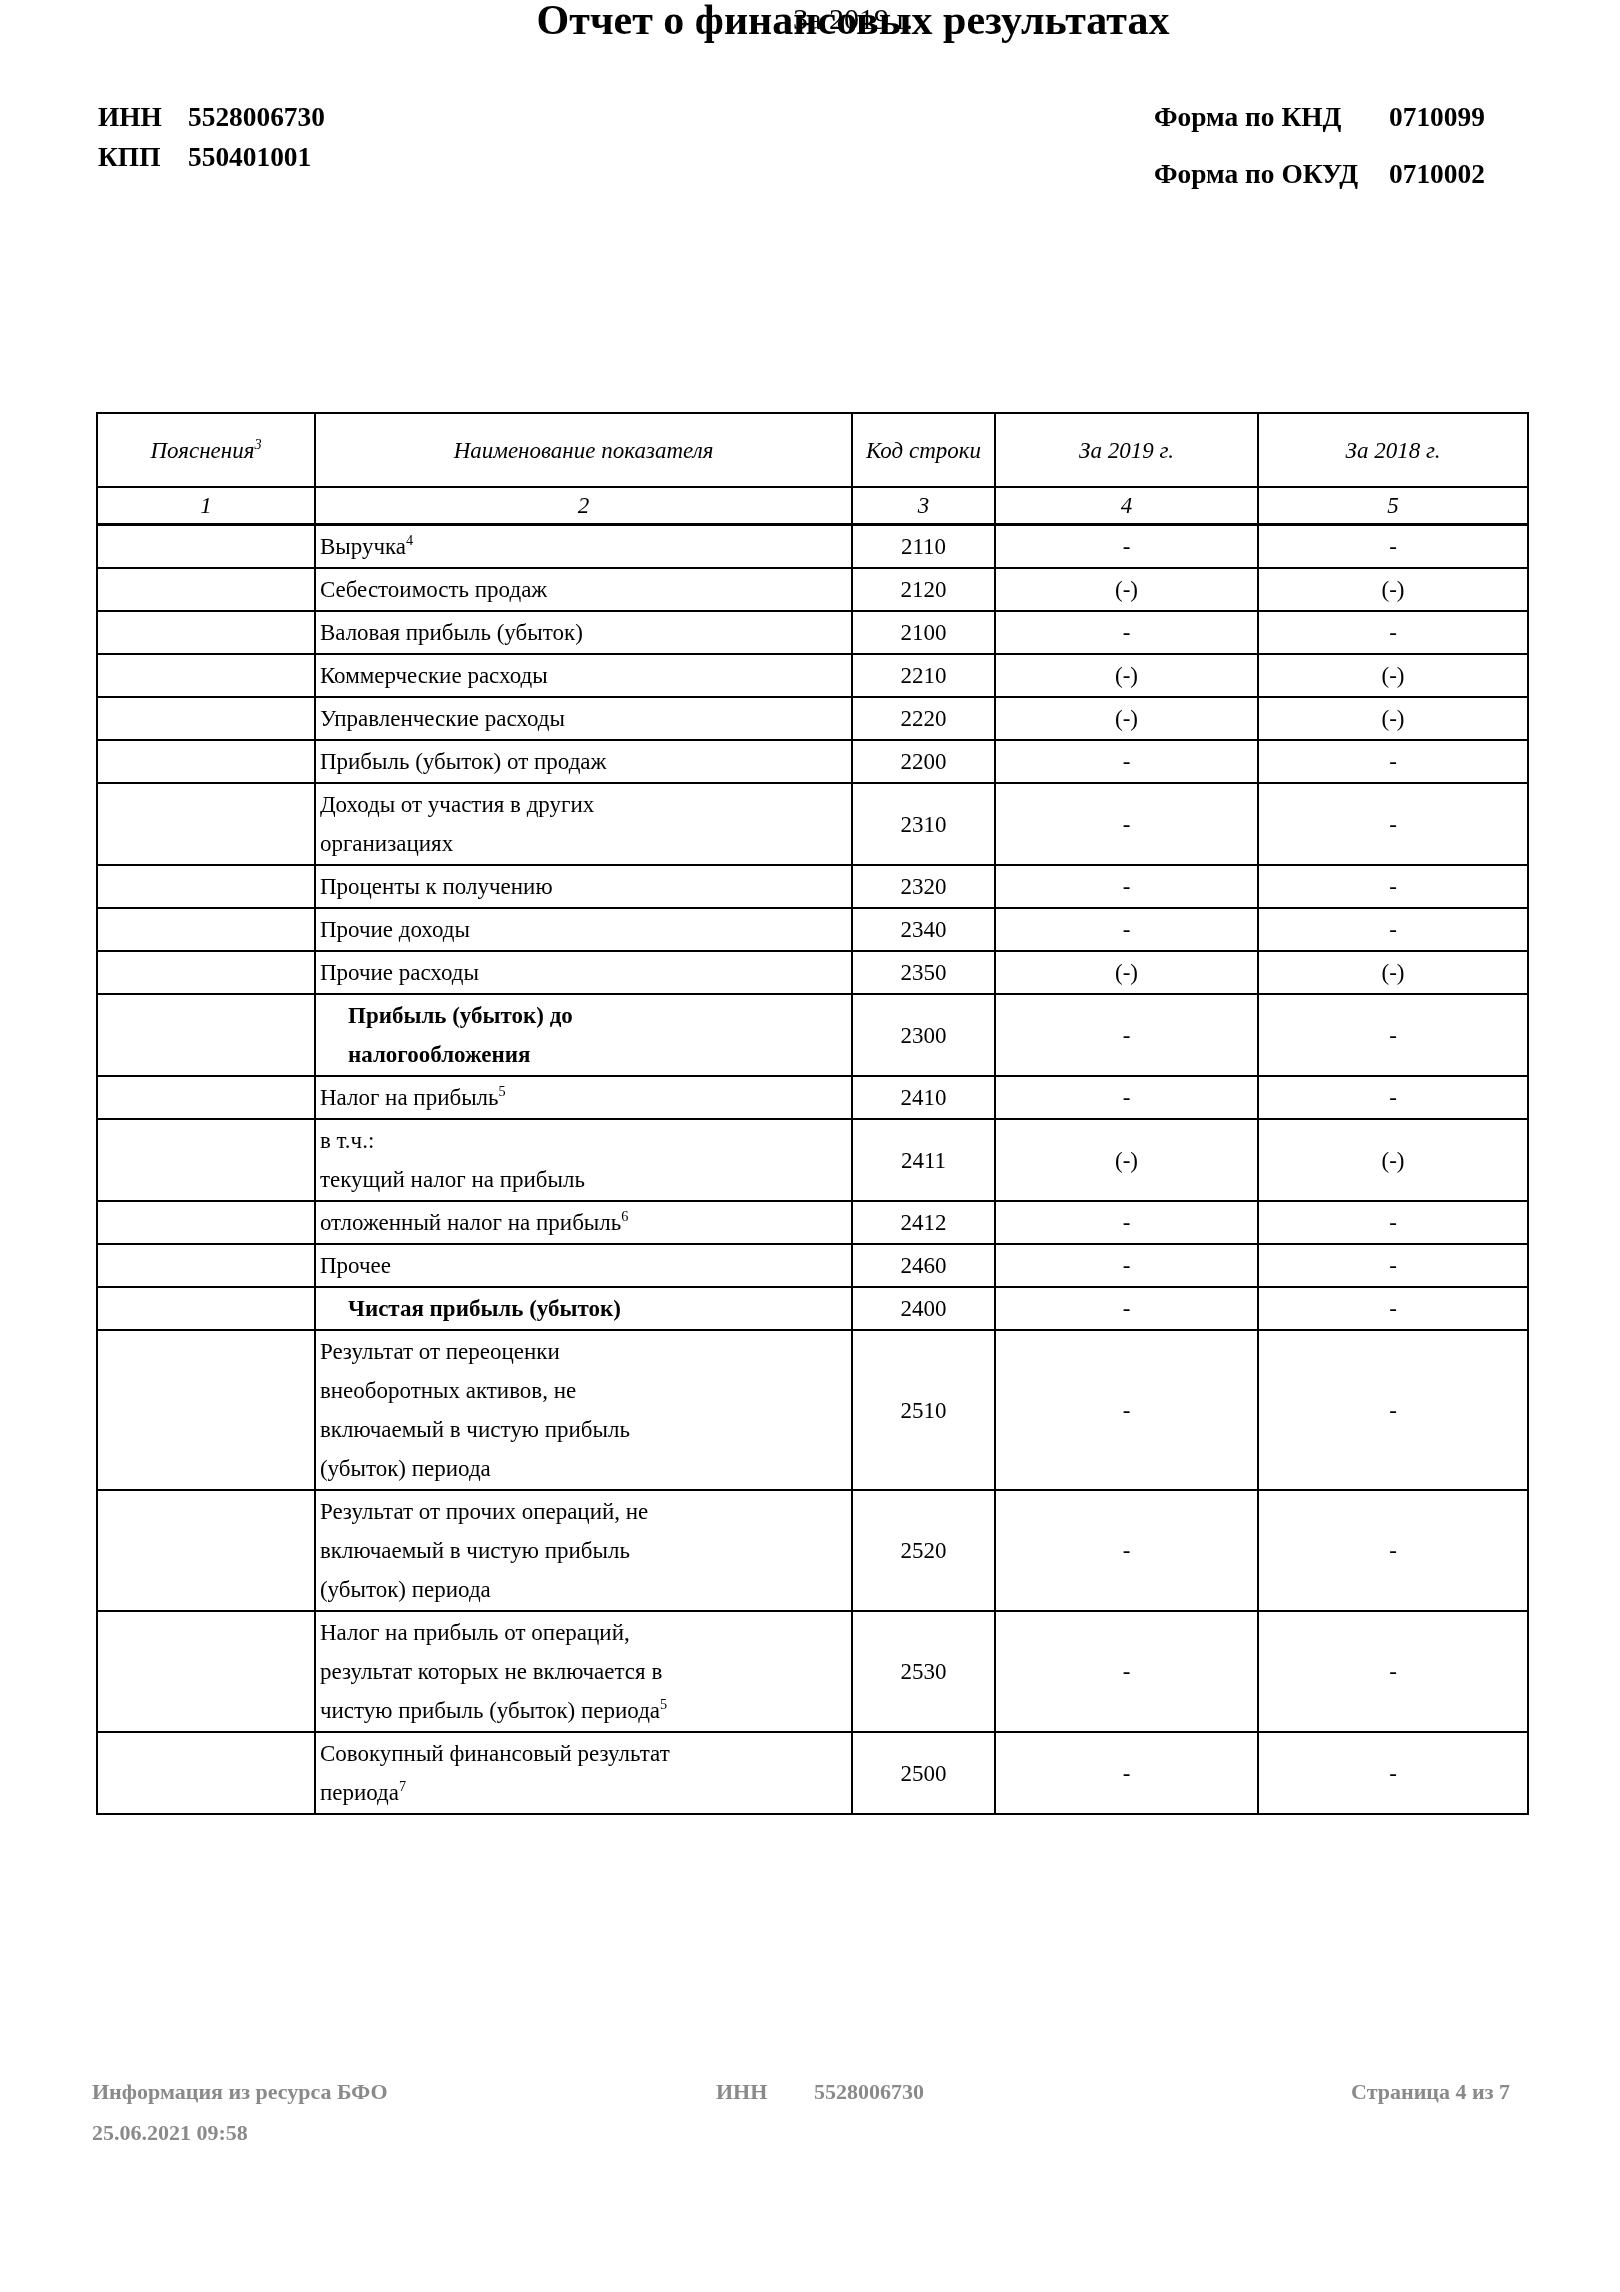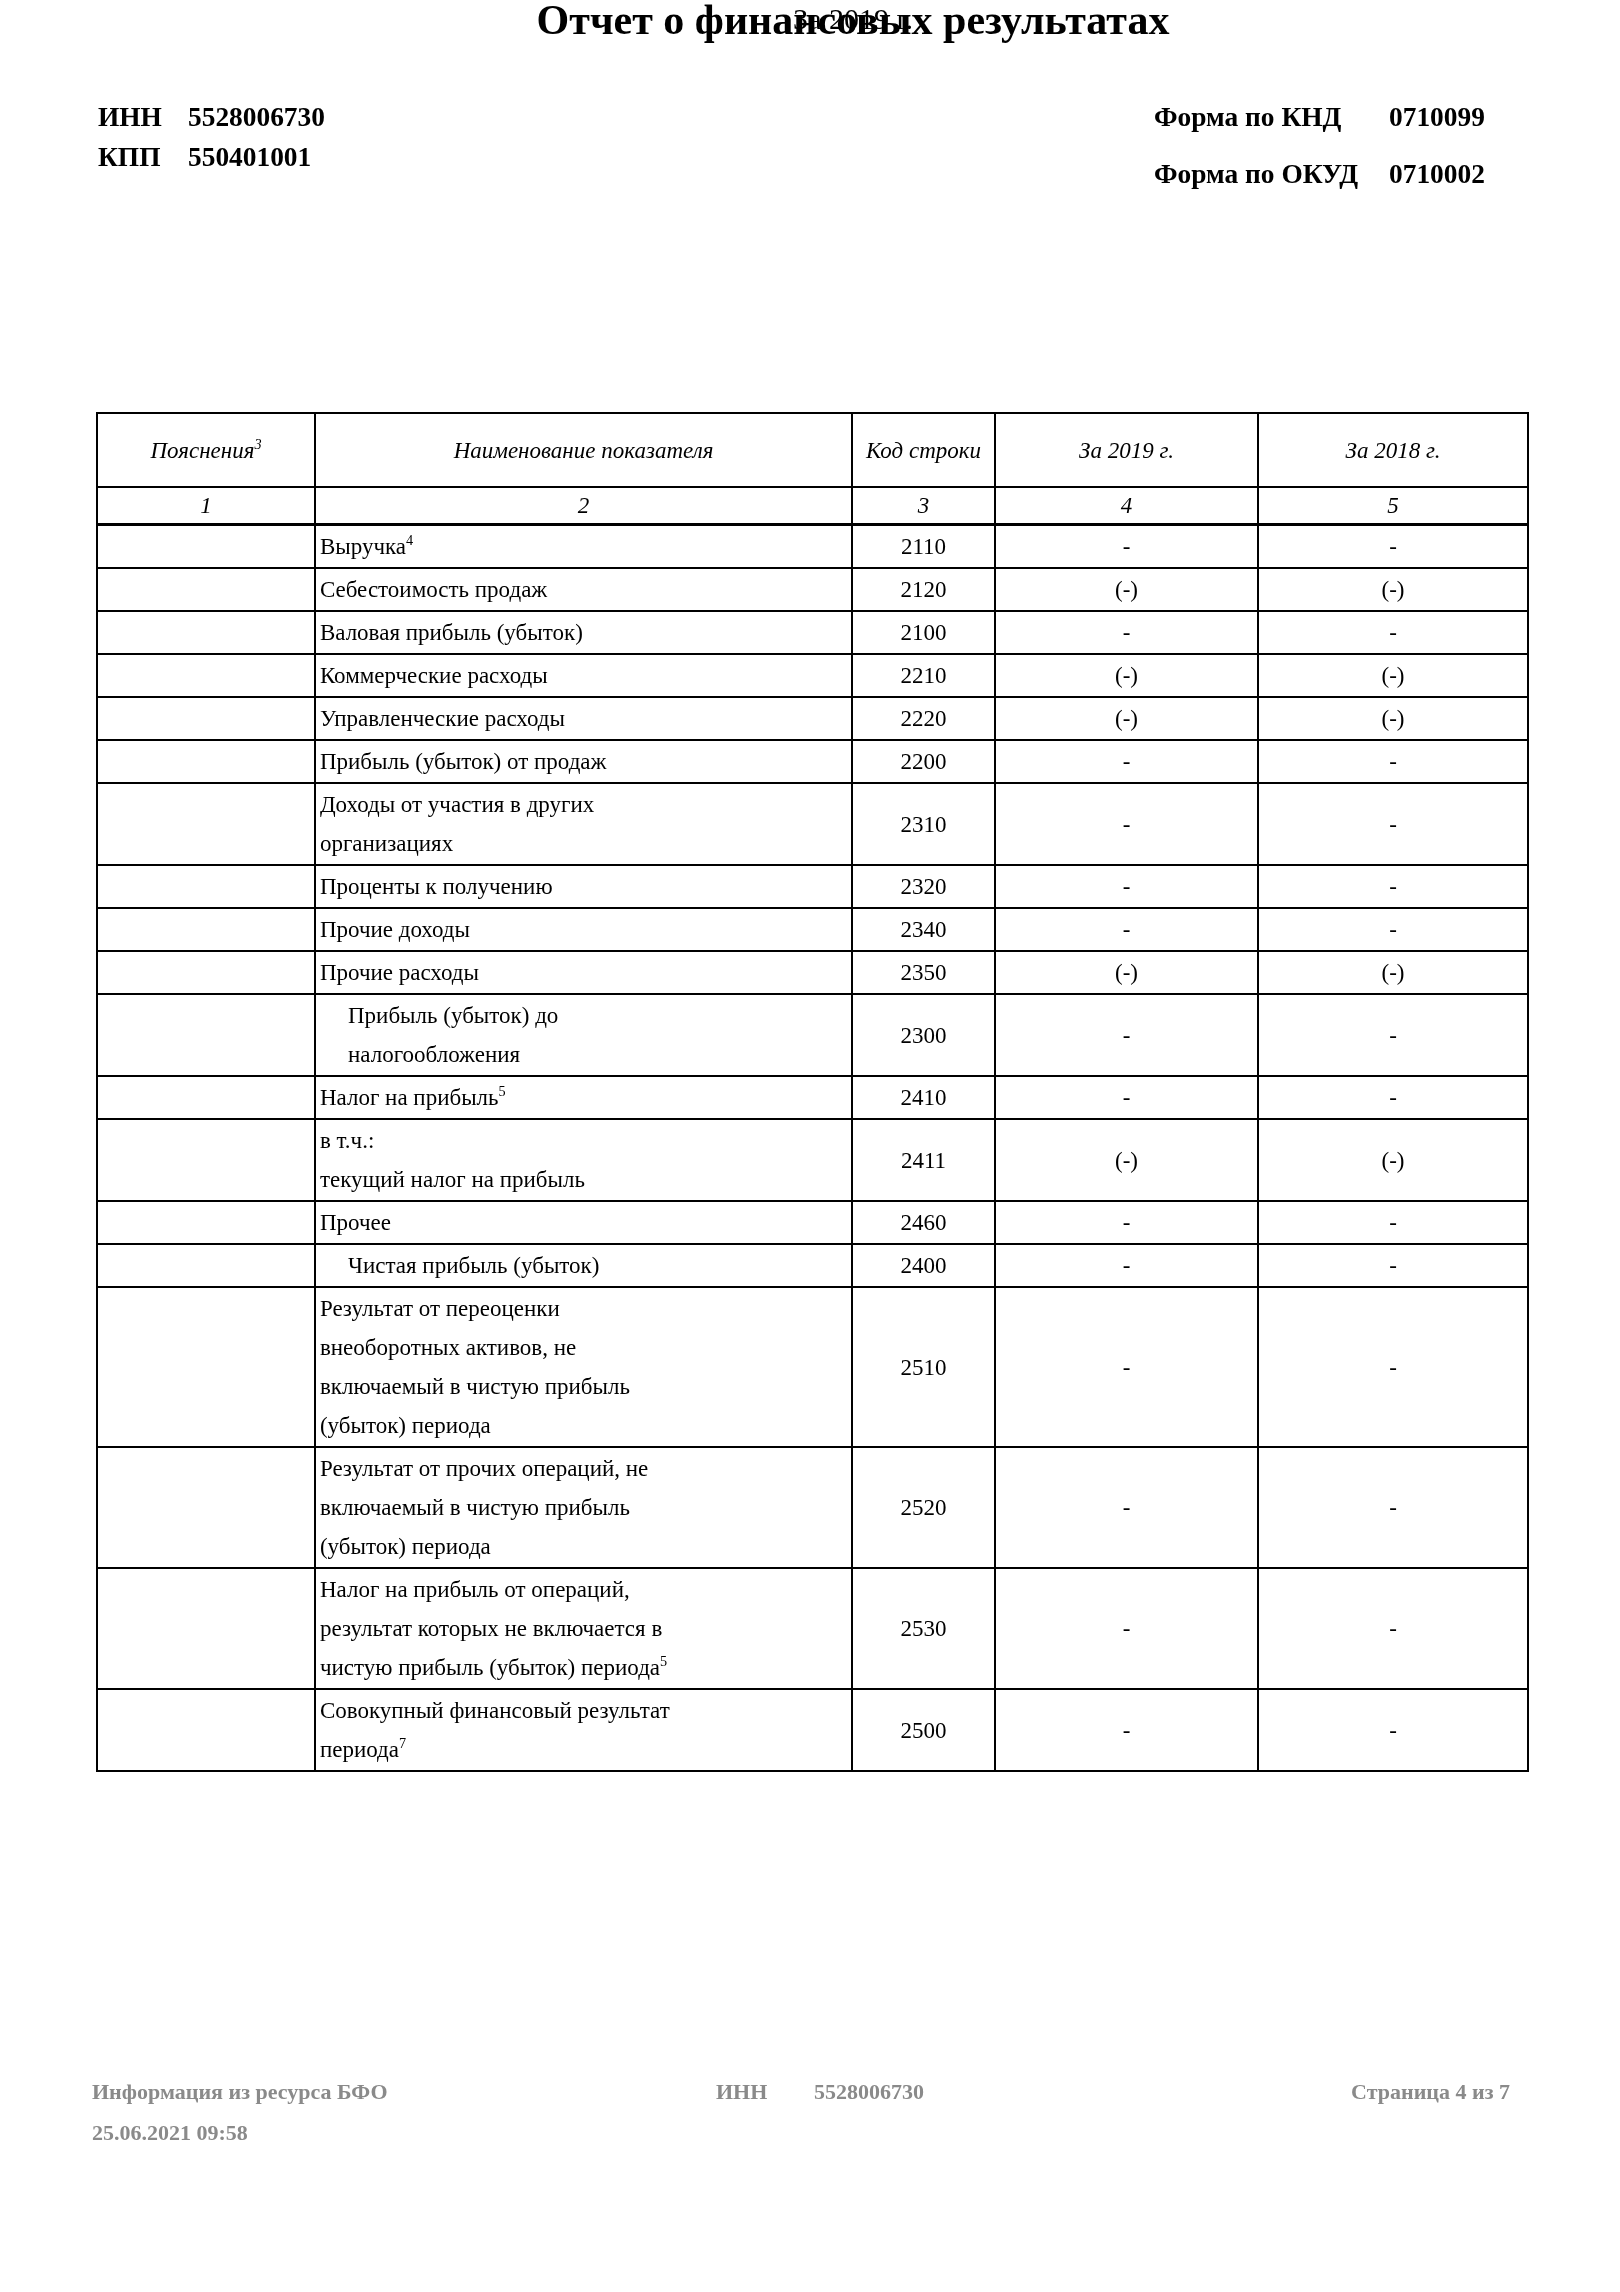--- a/index.html
+++ b/index.html
@@ -31,21 +31,21 @@
     font-style:italic; text-align:center; height:74px; line-height:35px; padding:2px 5.9px;
   }
   tr.nums td {
     font-style:italic; text-align:center; height:37px; line-height:33px;
     border-bottom:3.9px solid #000;
   }
   td.c1 { text-align:center; }
   td.c2 { text-align:left; padding-left:11.8px; }
   td.c2 .nm { white-space:pre-line; }
   td.c3, td.c4, td.c5 { text-align:center; }
-  tr.bold td.c2 { font-weight:normal;padding-left:32px; }
+  tr.bold td.c2 { font-weight:bold;padding-left:32px; }
   sup { font-size:0.62em; line-height:0; }
   
   .footer { color:#8a8a8a; font-size:22px; line-height:31px; }
   .f-inn-label { display:inline-block; width:98px; }
   .footer-page { text-align:right; }
 </style>
 </head>
 <body>
 
 <div class="page">
@@ -183,20 +183,27 @@
       <tr>
         <td class="c1"></td>
         <td class="c2"><span class="nm">в т.ч.:
 текущий налог на прибыль</span></td>
         <td class="c3">2411</td>
         <td class="c4">(-)</td>
         <td class="c5">(-)</td>
       </tr>
       <tr>
         <td class="c1"></td>
+        <td class="c2"><span class="nm">отложенный налог на прибыль</span><sup>6</sup></td>
+        <td class="c3">2412</td>
+        <td class="c4">-</td>
+        <td class="c5">-</td>
+      </tr>
+      <tr>
+        <td class="c1"></td>
         <td class="c2"><span class="nm">Прочее</span></td>
         <td class="c3">2460</td>
         <td class="c4">-</td>
         <td class="c5">-</td>
       </tr>
       <tr class="bold">
         <td class="c1"></td>
         <td class="c2"><span class="nm">Чистая прибыль (убыток)</span></td>
         <td class="c3">2400</td>
         <td class="c4">-</td>

